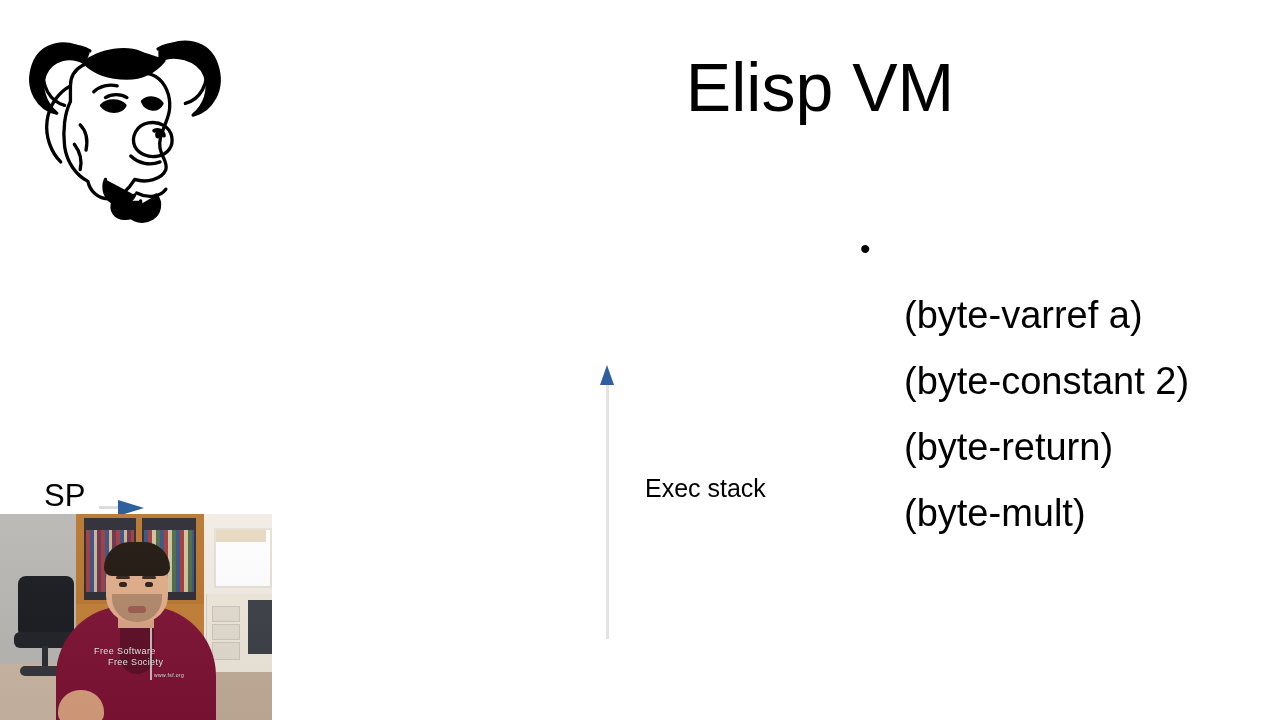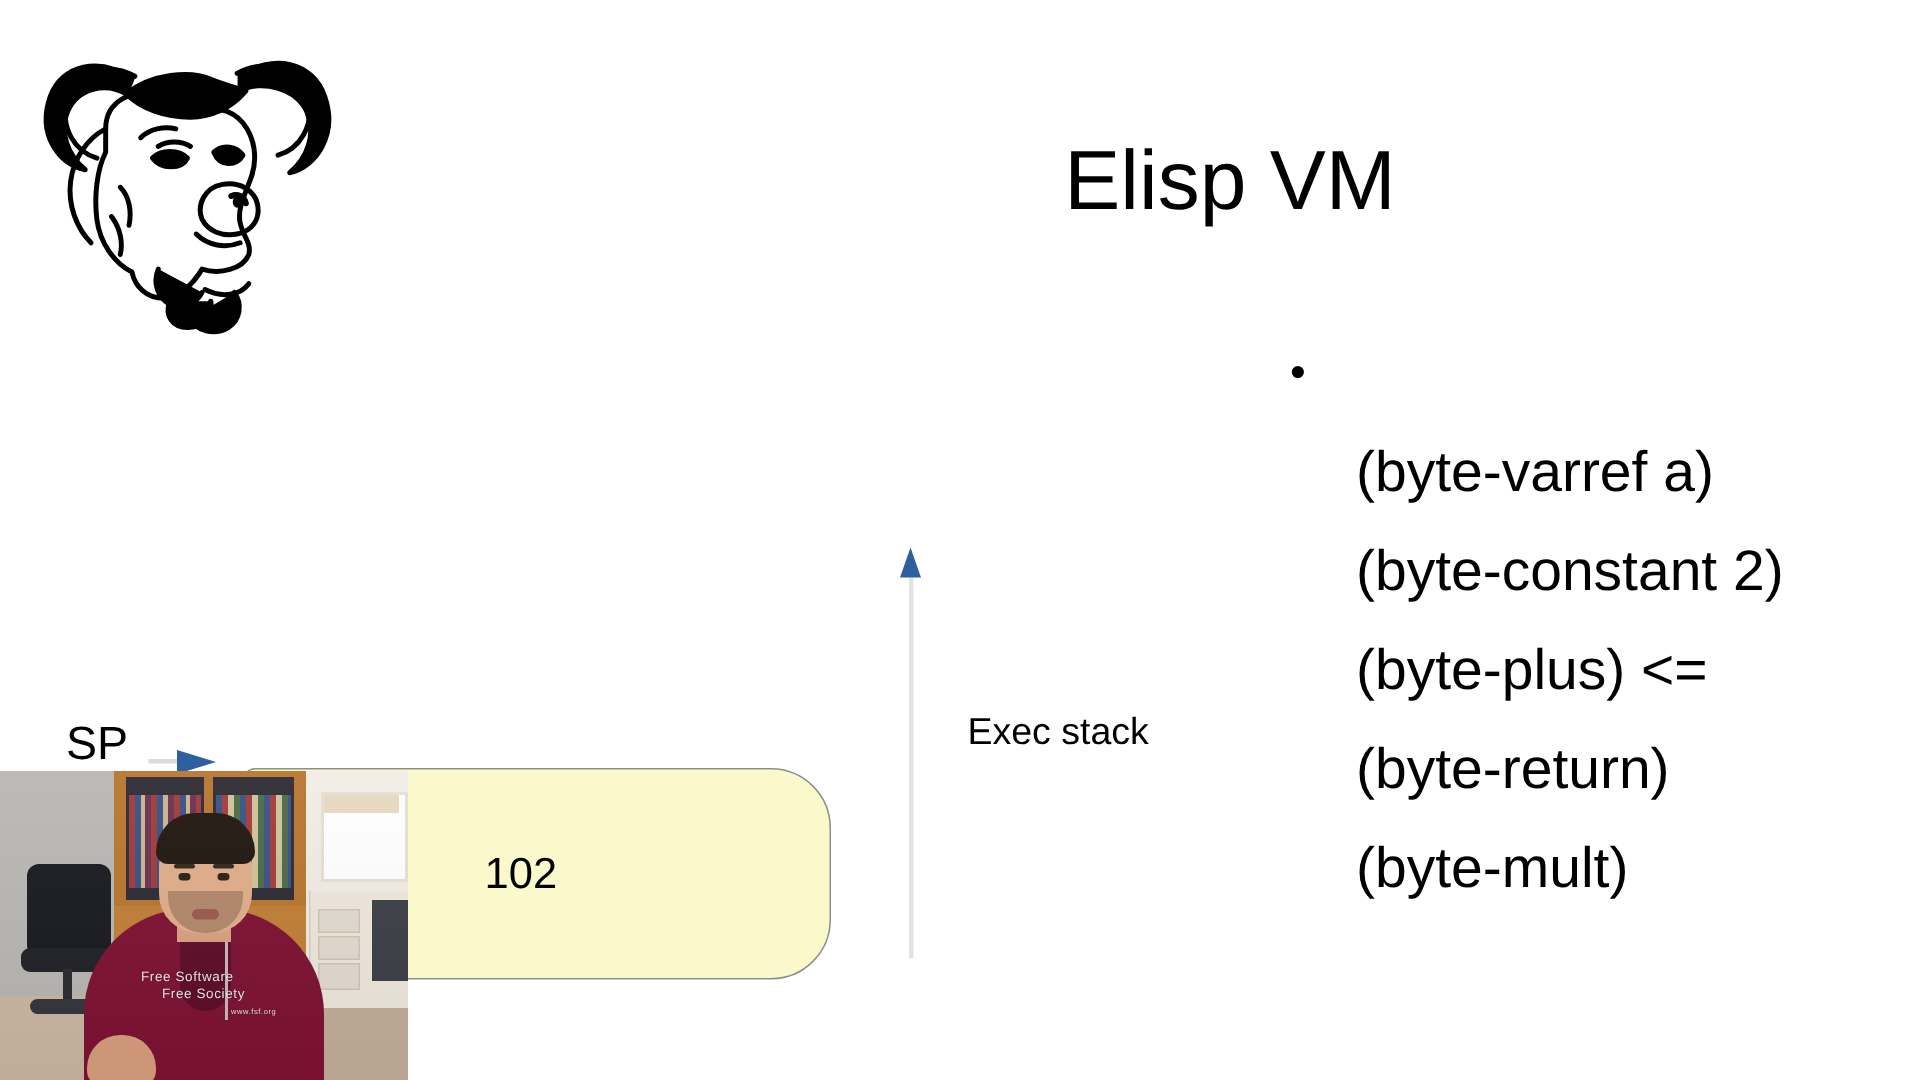--- a/index.html
+++ b/index.html
@@ -28,27 +28,26 @@
   }
   #gnu-logo svg { display: block; width: 100%; height: 100%; }
 
   
   #slide-title {
     position: absolute;
     left: 560px;
     top: 52px;
     width: 520px;
     text-align: center;
-    font-size: 56px;
+    font-size: 68px;
     line-height: 1.05;
     font-weight: normal;
     font-family: "Liberation Sans", sans-serif;
     white-space: nowrap;
     color: #000;
-    margin-top: 39px;
   }
 
   
   #lap-block {
     position: absolute;
     left: 860px;
     top: 216px;
     width: 400px;
   }
   .bullet-row {
@@ -300,34 +299,30 @@
   </div>
 
   <div id="slide-title">Elisp VM</div>
 
   <div id="lap-block">
     <div class="bullet-row">
       <span class="bullet-dot">•</span>
     </div>
     <div class="code-line">(byte-varref a)</div>
     <div class="code-line">(byte-constant 2)</div>
-    <div class="code-line">(byte-plus) &lt;=</div>
     <div class="code-line">(byte-return)</div>
     <div class="code-line">(byte-mult)</div>
   </div>
 
   <div id="exec-arrow">
     <div id="exec-arrow-line"></div>
     <div id="exec-arrow-head"></div>
   </div>
   <div id="exec-stack-label">Exec stack</div>
 
-  <div id="stack-box">
-    <div id="stack-value">102</div>
-  </div>
 
   <div id="sp-label">SP</div>
   <div id="sp-arrow">
     <div id="sp-arrow-line"></div>
     <div id="sp-arrow-head"></div>
   </div>
 
   <div id="webcam">
     <div class="wc wc-wall-left"></div>
     <div class="wc wc-wall-right"></div>

